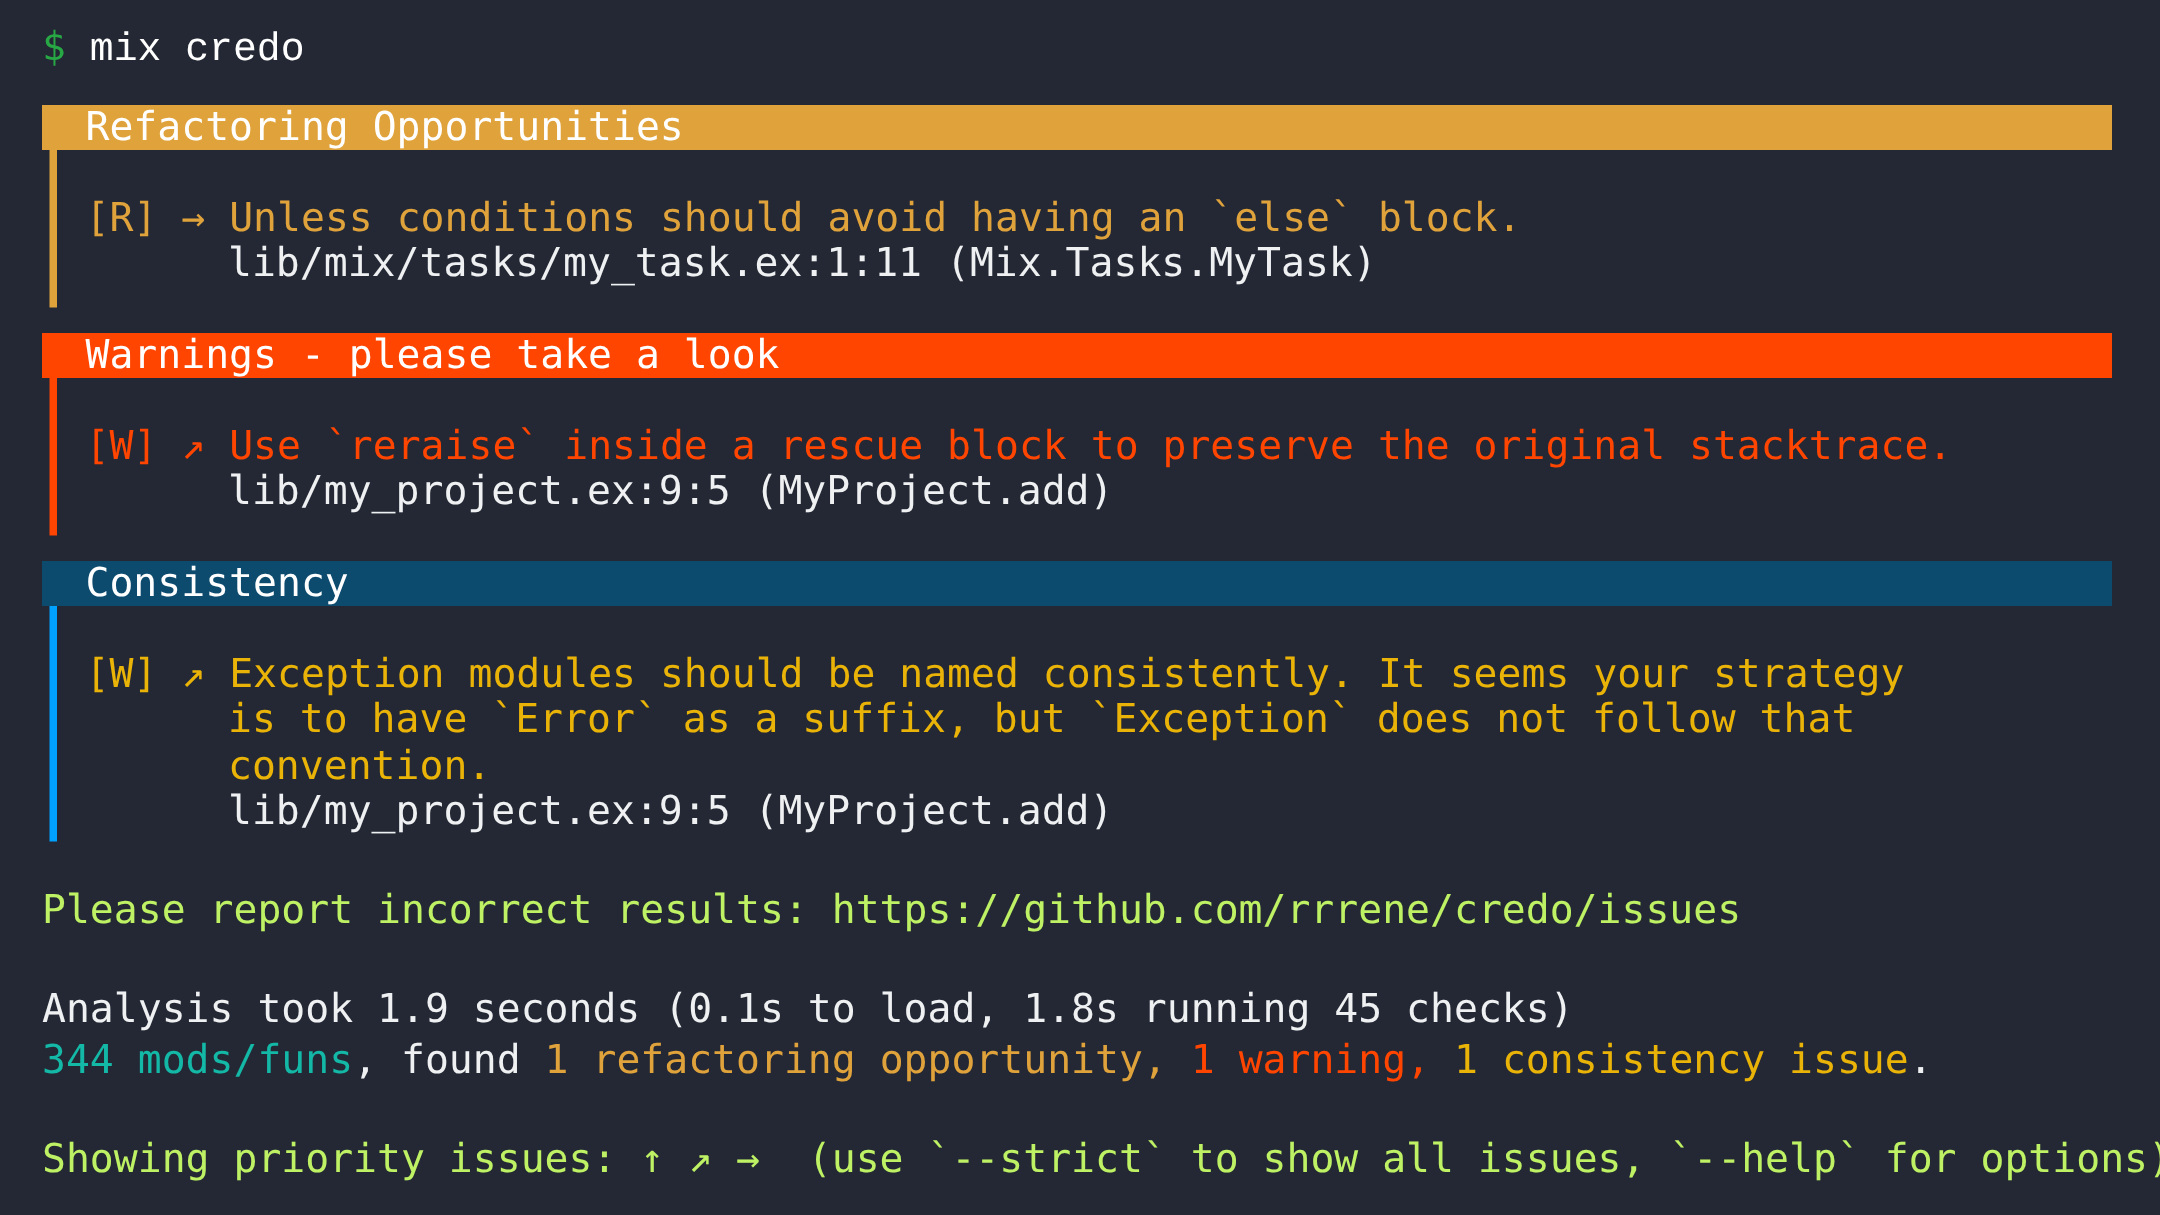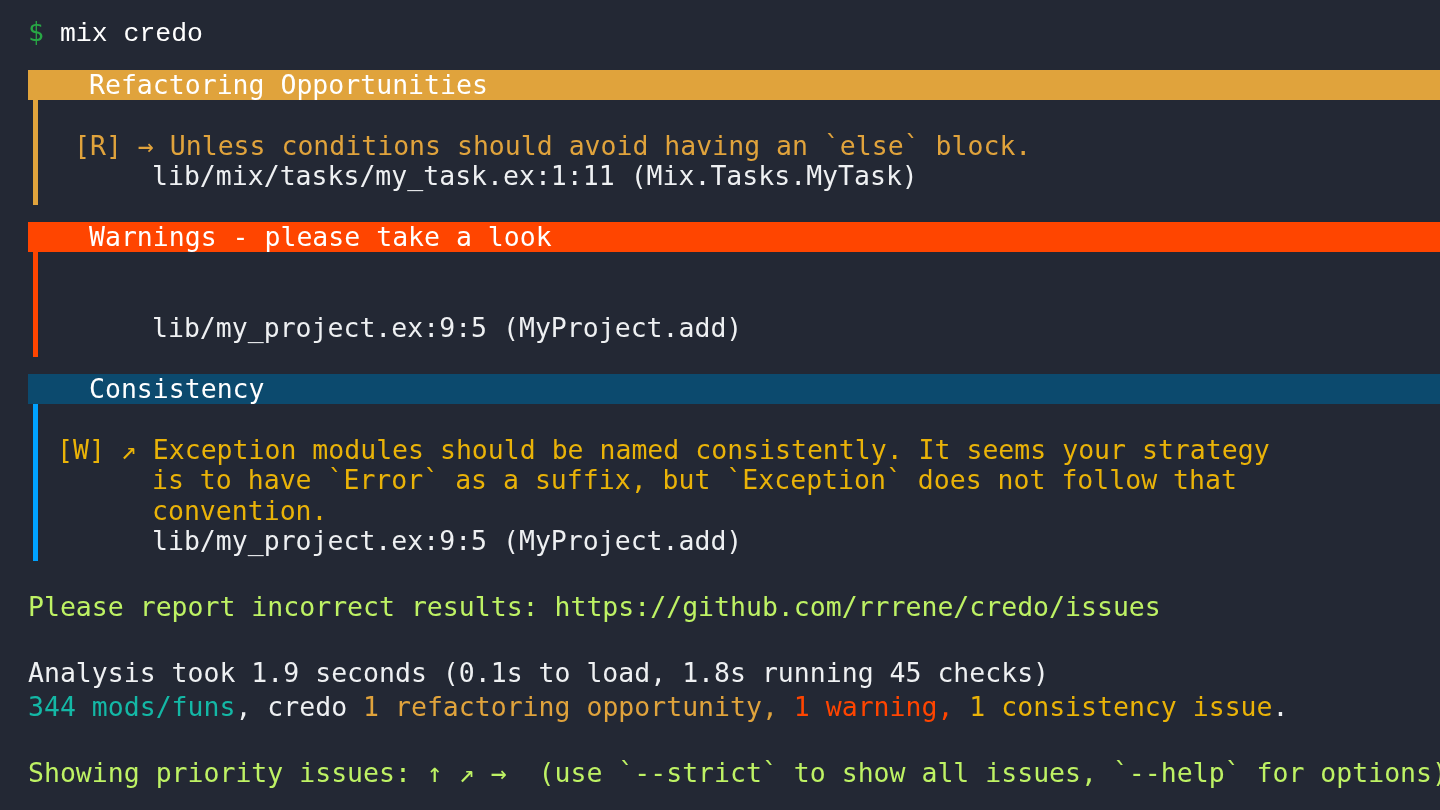--- a/index.html
+++ b/index.html
@@ -36,21 +36,20 @@
   .prompt-cmd   { color: #ffffff; font-family: Liberation Mono, monospace; }
 
   
   .section-bar {
     position: absolute;
     left: 28px;
     width: 1380px;
     height: 30px;
     display: flex;
     align-items: center;
-    padding-left: 32px;
   }
   .section-bar .bar-label {
     padding-left: 29px;
     color: #ffffff;
     white-space: pre;
     font-size: 26.5px;
     line-height: 30px;
   }
   .bar-refactor    { background: #e0a33c; }
   .bar-warning     { background: #ff4500; }
@@ -82,41 +81,42 @@
 
 <div class="terminal">
 
   <div class="row" style="left:28px; top:17px;"><span class="prompt-sigil">$</span><span class="prompt-cmd"> <span>mix credo</span></span></div>
 
   <div class="section-bar bar-refactor" style="top:70px;">
     <span class="bar-label">Refactoring Opportunities</span>
   </div>
   <div class="rail rail-refactor" style="top:100px; height:105px;"></div>
 
-  <div class="row c-refactor" style="left:74px; top:131px;"><span class="tag">[R]</span> <span class="arrow">→</span> <span>Unless conditions should avoid having an `else` block.</span></div>
+  <div class="row c-refactor" style="left:57px; top:131px;"><span class="tag">[R]</span> <span class="arrow">→</span> <span>Unless conditions should avoid having an `else` block.</span></div>
   <div class="row c-white" style="left:152px; top:161px;">lib/mix/tasks/my_task.ex:1:11 (Mix.Tasks.MyTask)</div>
 
   <div class="section-bar bar-warning" style="top:222px;">
     <span class="bar-label">Warnings - please take a look</span>
   </div>
   <div class="rail rail-warning" style="top:252px; height:105px;"></div>
 
+  <div class="row c-warning" style="left:57px; top:283px;"><span class="tag">[W]</span> <span class="arrow">↗</span> <span>Use `reraise` inside a rescue block to preserve the original stacktrace.</span></div>
   <div class="row c-white" style="left:152px; top:313px;">lib/my_project.ex:9:5 (MyProject.add)</div>
 
   <div class="section-bar bar-consistency" style="top:374px;">
     <span class="bar-label">Consistency</span>
   </div>
   <div class="rail rail-consistency" style="top:404px; height:157px;"></div>
 
   <div class="row c-consistency" style="left:57px; top:435px;"><span class="tag">[W]</span> <span class="arrow">↗</span> <span>Exception modules should be named consistently. It seems your strategy</span></div>
   <div class="row c-consistency" style="left:152px; top:496px;">convention.</div>
   <div class="row c-consistency" style="left:152px; top:465px;">is to have `Error` as a suffix, but `Exception` does not follow that</div>
   <div class="row c-white" style="left:152px; top:526px;">lib/my_project.ex:9:5 (MyProject.add)</div>
 
   <div class="row c-dim" style="left:28px; top:592px;">Please report incorrect results: https://github.com/rrrene/credo/issues</div>
 
   <div class="row c-white" style="left:28px; top:658px;">Analysis took 1.9 seconds (0.1s to load, 1.8s running 45 checks)</div>
 
-  <div class="row" style="left:28px; top:692px;"><span class="c-green">344 mods/funs</span><span class="c-white">, credo </span><span class="c-refactor">1 refactoring opportunity</span><span class="c-refactor">, </span><span class="c-warning">1 warning</span><span class="c-warning">, </span><span class="c-consistency">1 consistency issue</span><span class="c-white">.</span></div>
+  <div class="row" style="left:28px; top:692px;"><span class="c-green">344 mods/funs</span><span class="c-white">, found </span><span class="c-refactor">1 refactoring opportunity</span><span class="c-refactor">, </span><span class="c-warning">1 warning</span><span class="c-warning">, </span><span class="c-consistency">1 consistency issue</span><span class="c-white">.</span></div>
 
   <div class="row c-dim" style="left:28px; top:758px;"><span>Showing priority issues: </span><span>↑ ↗ →</span><span>  (use `--strict` to show all issues, `--help` for options).</span></div>
 
 </div>
 
 </body></html>

